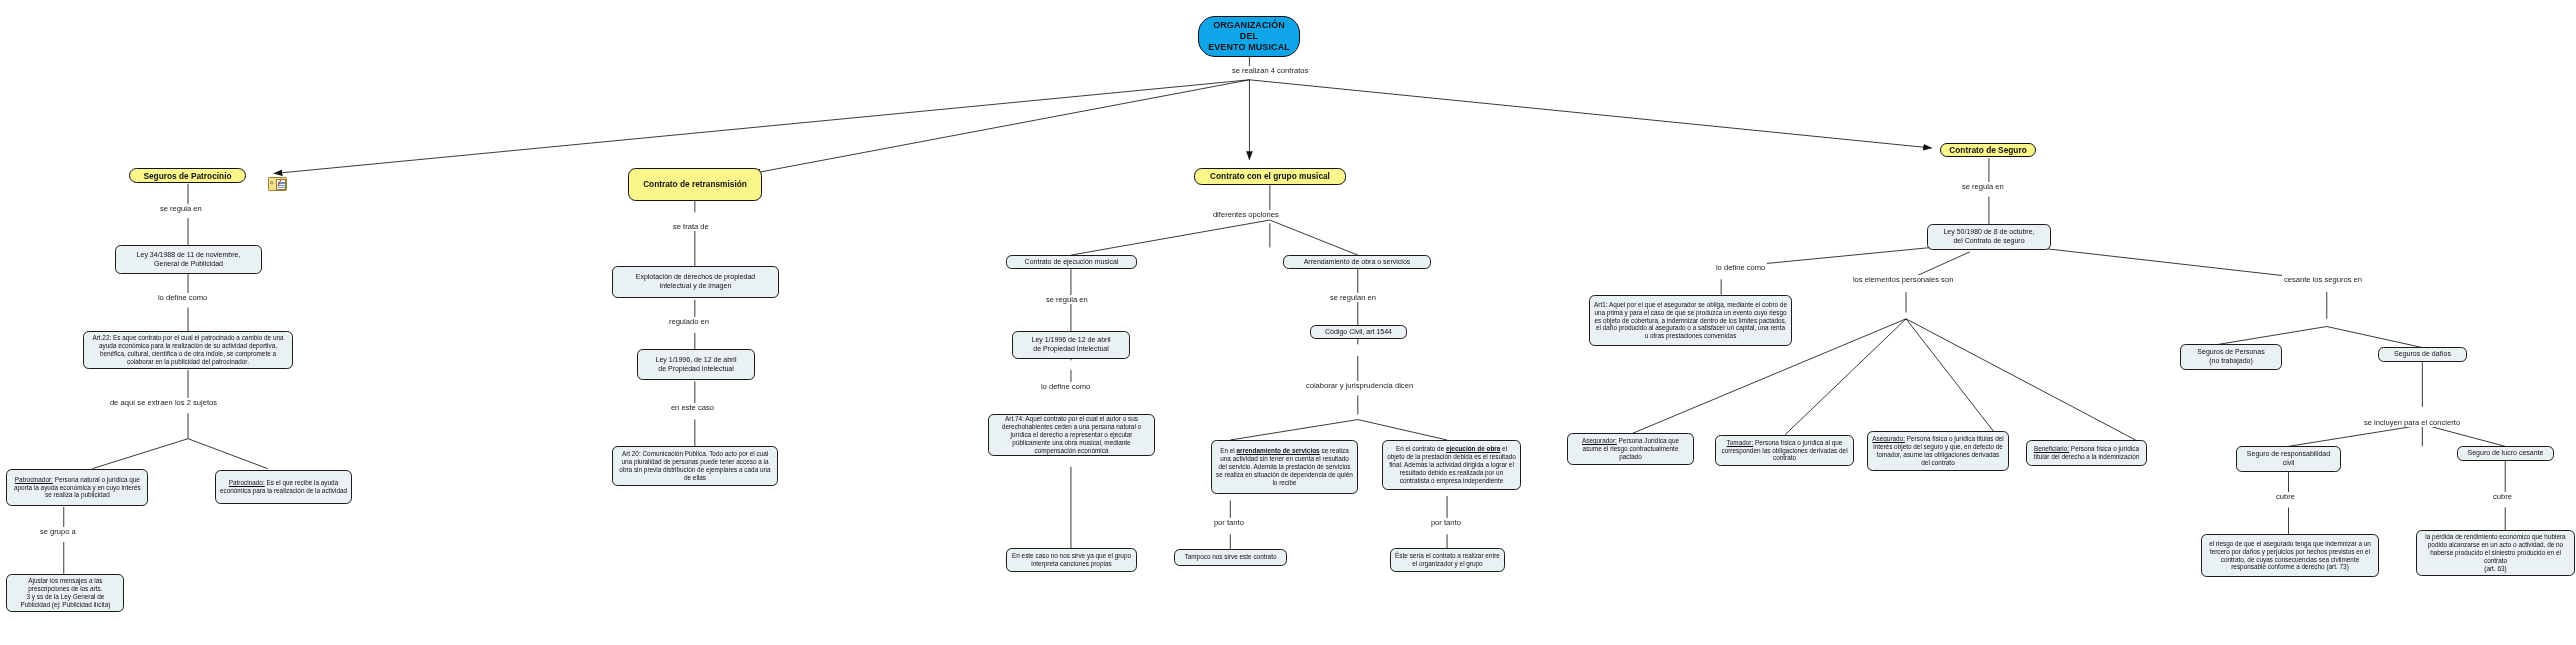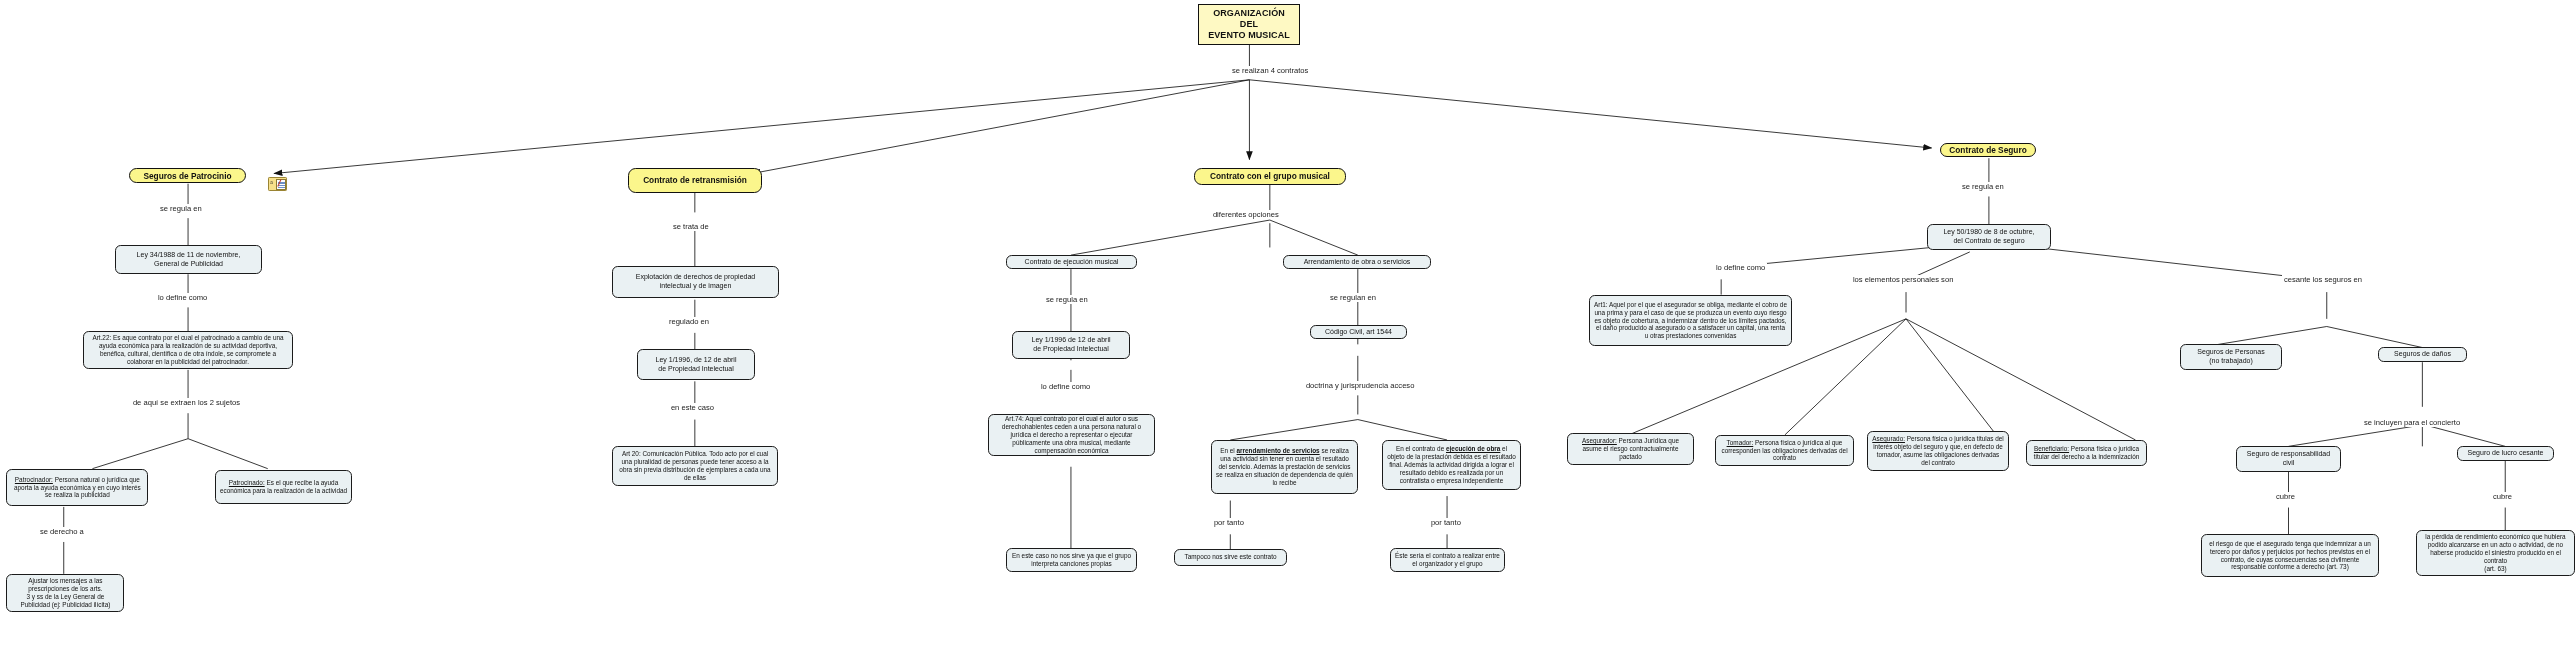--- a/index.html
+++ b/index.html
@@ -19,26 +19,27 @@
     border:0.6px solid #1b1b1b;
     border-radius:5.7px;
     line-height:1.22;
     padding:1.9px 3.8px;
     color:#111;
     background:#eaf1f3;
     font-size:7px;
     z-index:3;
   }
   .node.root{
-    background:#fef9c3;
+    background:#0ea5e9;
     border:1.3px solid #111;
-    border-radius:0;
+    border-radius:17px;
     font-weight:bold;
     font-size:9px;
     letter-spacing:0.1px;
+    margin-top:12px;
   }
   .node.main{
     background:#fbf68c;
     border:1.3px solid #111;
     border-radius:7.6px;
     font-weight:bold;
     font-size:8.3px;
   }
   .node.tiny{font-size:6.4px;}
   .node u{text-decoration:underline;}
@@ -166,34 +167,34 @@
         <i></i>
         <i></i>
       </span>
      <span class="pen"></span>
   </div>
   <div class="lbl" style="left:158px;top:204px;">se regula en</div>
   <div class="node" style="left:115px;top:245px;width:147px;height:29px;white-space:pre-line;">Ley 34/1988 de 11 de noviembre,
 General de Publicidad</div>
   <div class="lbl" style="left:156px;top:293px;">lo define como</div>
   <div class="node tiny" style="left:83px;top:331px;width:210px;height:38px;">Art.22: Es aque contrato por el cual el patrocinado a cambio de una ayuda económica para la realización de su actividad deportiva, benéfica, cultural, científica o de otra índole, se compromete a colaborar en la publicidad del patrocinador.</div>
-  <div class="lbl" style="left:131px;top:398px;">de aquí se extraen los 2 sujetos</div>
+  <div class="lbl" style="left:108px;top:398px;">de aquí se extraen los 2 sujetos</div>
 
   <div class="node tiny" style="left:6.4px;top:469px;width:142px;height:37px;">
      <span><u>Patrocinador:</u><span> Persona natural o jurídica que aporta la ayuda económica y en cuyo interés se realiza la publicidad</span></span>
   </div>
   <div class="node tiny" style="left:215px;top:470px;width:137px;height:34px;">
      <span><u>Patrocinado:</u><span> Es el que recibe la ayuda económica para la realización de la actividad</span></span>
   </div>
-  <div class="lbl" style="left:38px;top:527px;">se derecho a</div>
+  <div class="lbl" style="left:38px;top:527px;">se grupo a</div>
   <div class="node tiny" style="left:6.4px;top:574px;width:118px;height:38px;white-space:pre-line;">Ajustar los mensajes a las prescripciones de los arts.
 3 y ss de la Ley General de
 Publicidad (ej: Publicidad ilícita)</div>
 
-  <div class="node main" style="left:628px;top:168px;width:134px;height:25px;">Contrato de retransmisión</div>
+  <div class="node main" style="left:628px;top:168px;width:134px;height:33px;">Contrato de retransmisión</div>
   <div class="lbl" style="left:671px;top:210px;margin-top:12px;">se trata de</div>
   <div class="node" style="left:612px;top:266px;width:167px;height:32px;white-space:pre-line;">Explotación de derechos de propiedad
 intelectual y de imagen</div>
   <div class="lbl" style="left:667px;top:317px;">regulado en</div>
   <div class="node" style="left:637px;top:349px;width:118px;height:31px;white-space:pre-line;">Ley 1/1996, de 12 de abril
 de Propiedad Intelectual</div>
   <div class="lbl" style="left:669px;top:403px;">en este caso</div>
   <div class="node tiny" style="left:612px;top:446px;width:166px;height:40px;">Art 20: Comunicación Pública.
 Todo acto por el cual una pluralidad de personas puede tener acceso a la obra sin previa distribución de ejemplares a cada una de ellas</div>
 
@@ -201,21 +202,21 @@
   <div class="lbl" style="left:1211px;top:210px;">diferentes opciones</div>
   <div class="node" style="left:1006px;top:255px;width:131px;height:14px;">Contrato de ejecución musical</div>
   <div class="node" style="left:1283px;top:255px;width:148px;height:14px;">Arrendamiento de obra o servicios</div>
   <div class="lbl" style="left:1044px;top:295px;">se regula en</div>
   <div class="lbl" style="left:1328px;top:293px;">se regulan en</div>
   <div class="node" style="left:1012px;top:331px;width:118px;height:28px;white-space:pre-line;">Ley 1/1996 de 12 de abril
 de Propiedad Intelectual</div>
   <div class="node" style="left:1310px;top:325px;width:97px;height:14px;">Código Civil, art 1544</div>
   <div class="lbl" style="left:1039px;top:382px;">lo define como</div>
   <div class="node tiny" style="left:988px;top:414px;width:167px;height:42px;">Art.74: Aquel contrato por el cual el autor o sus derechohabientes ceden a una persona natural o jurídica el derecho a representar o ejecutar públicamente una obra musical, mediante compensación económica</div>
-  <div class="lbl" style="left:1304px;top:381px;">doctrina y jurisprudencia acceso</div>
+  <div class="lbl" style="left:1304px;top:381px;">colaborar y jurisprudencia dicen</div>
 
   <div class="node tiny" style="left:1211px;top:440px;width:147px;height:54px;">
      <span><span>En el </span><b>arrendamiento de servicios</b><span> se realiza una actividad sin tener en cuenta el resultado del servicio. Además la prestación de servicios se realiza en situación de dependencia de quién lo recibe</span></span>
   </div>
   <div class="node tiny" style="left:1382px;top:440px;width:139px;height:50px;">
      <span><span>En el contrato de </span><b>ejecución de obra</b><span> el objeto de la prestación debida es el resultado final. Además la actividad dirigida a lograr el resultado debido es realizada por un contratista o empresa independiente</span></span>
   </div>
   <div class="lbl" style="left:1212px;top:518px;">por tanto</div>
   <div class="lbl" style="left:1429px;top:518px;">por tanto</div>
   <div class="node tiny" style="left:1006px;top:548px;width:131px;height:24px;">En este caso no nos sirve ya que el grupo interpreta canciones propias</div>

